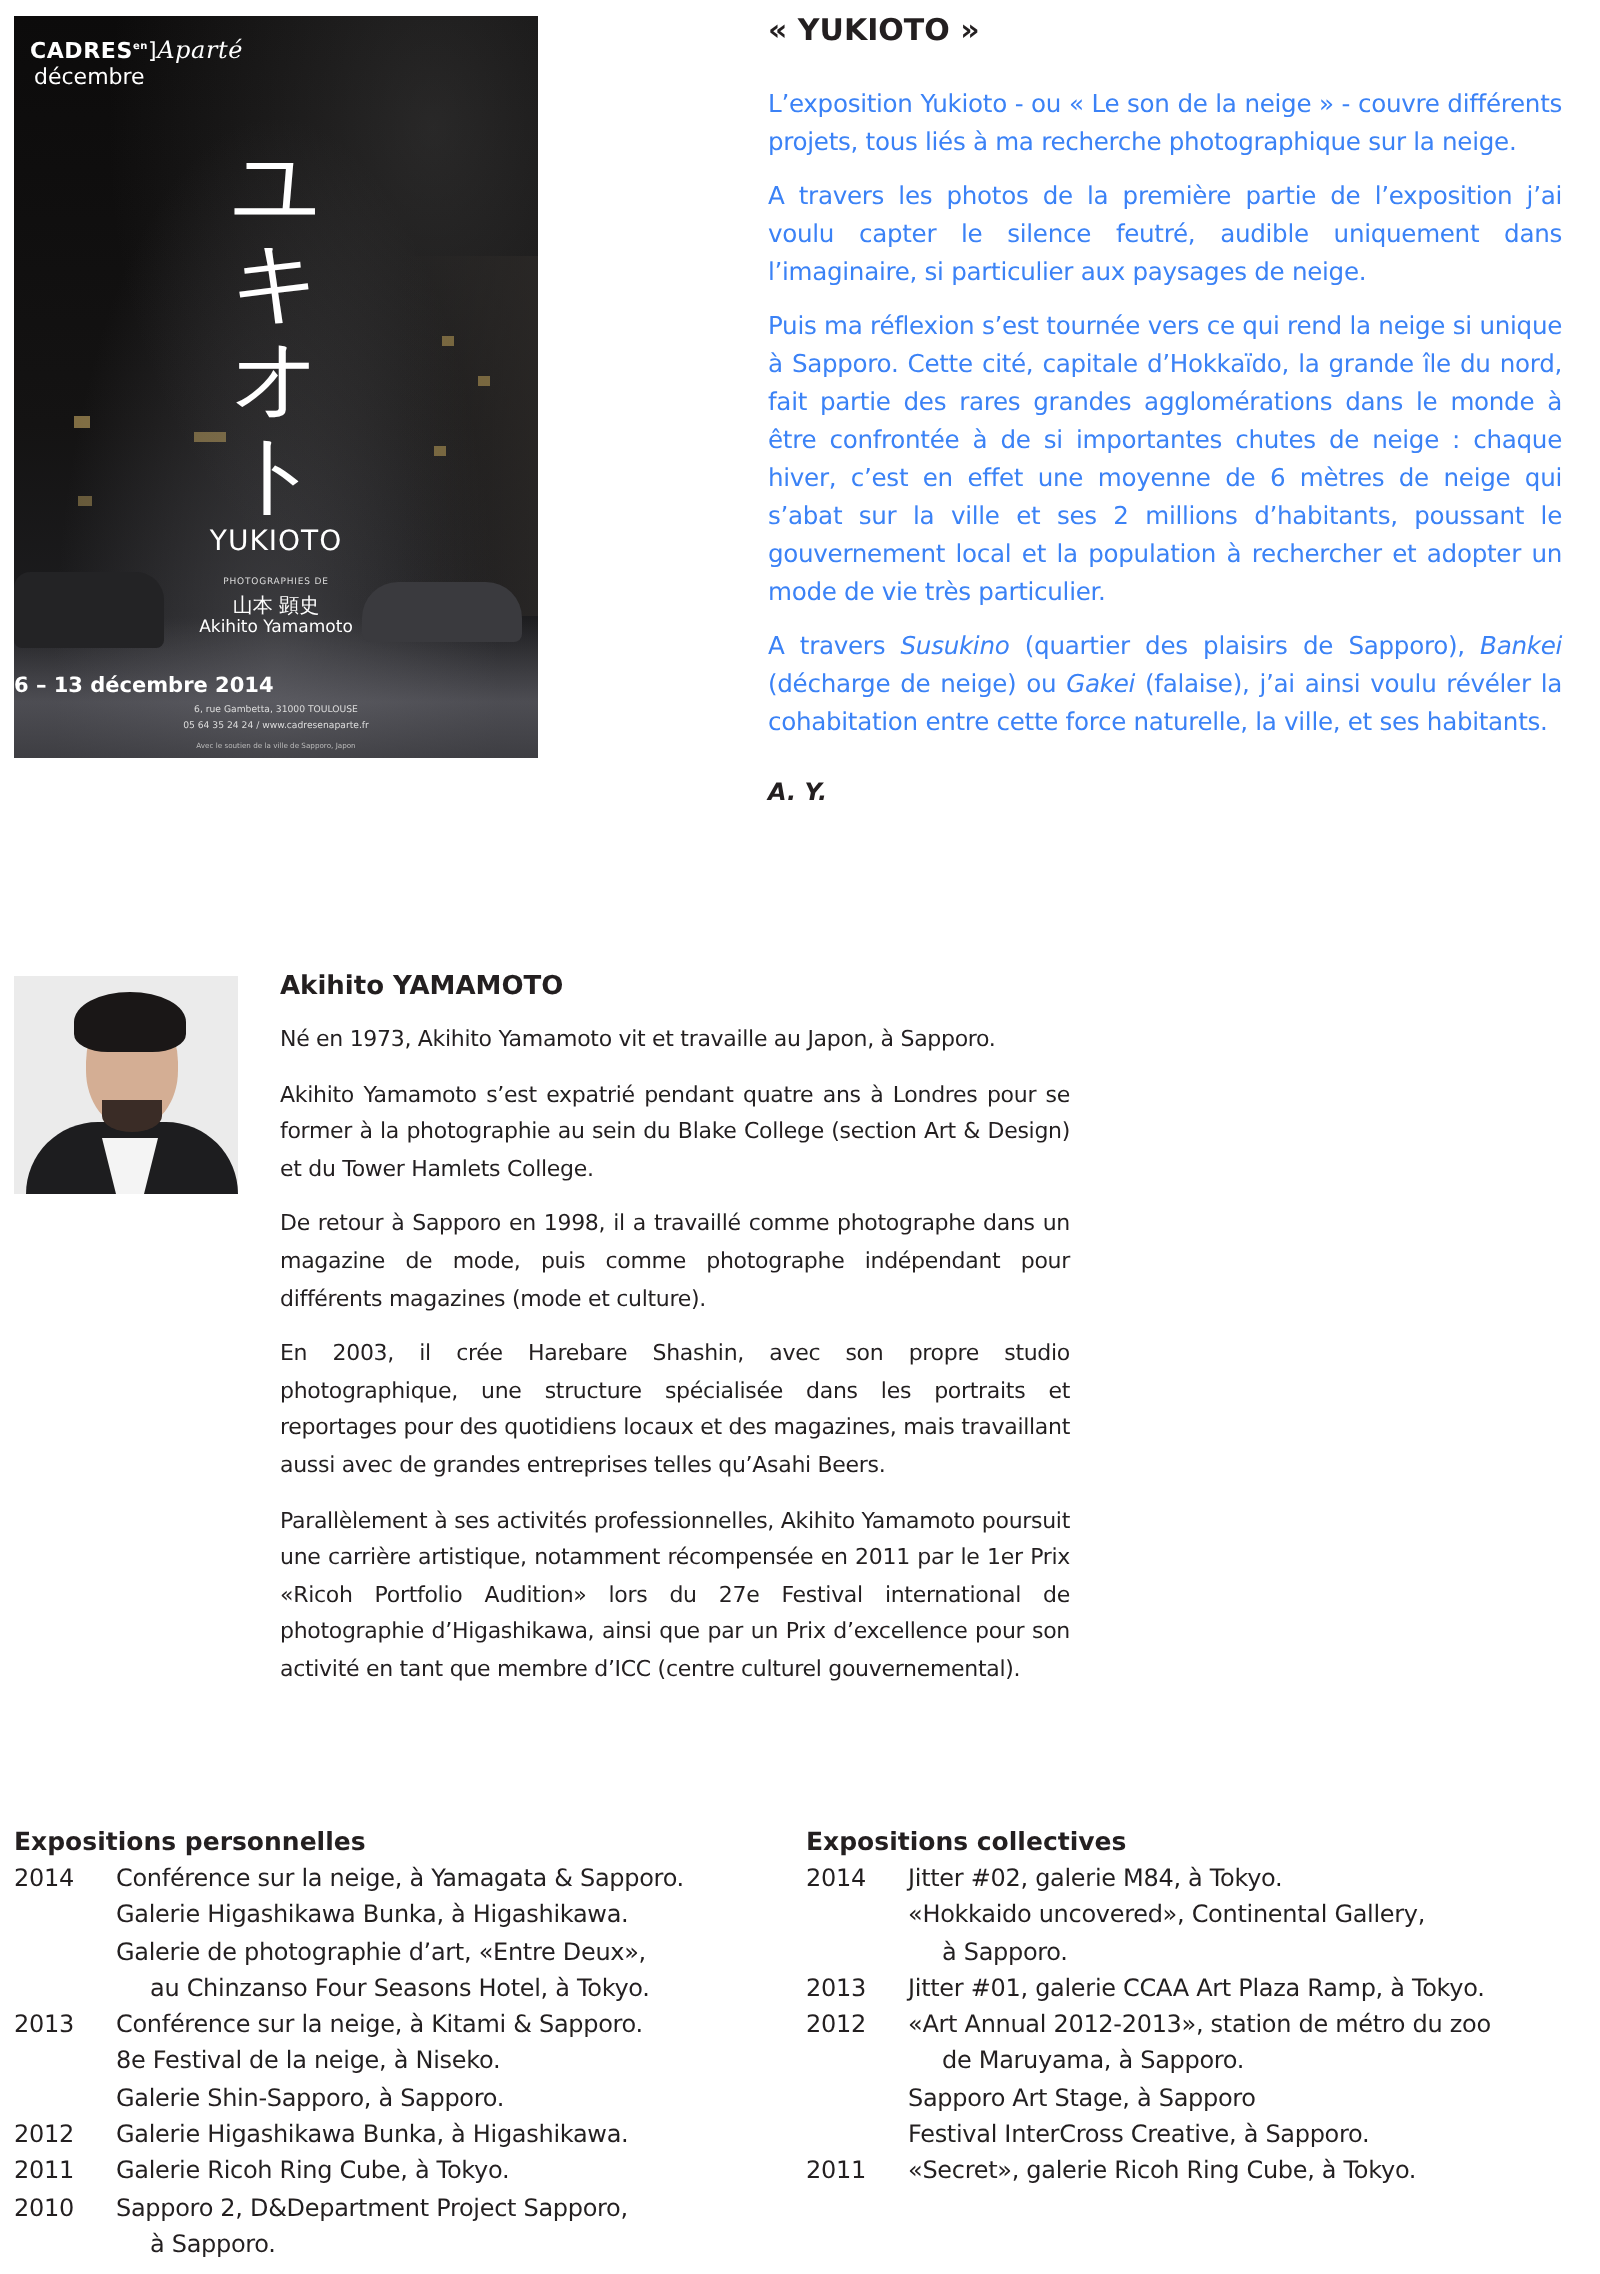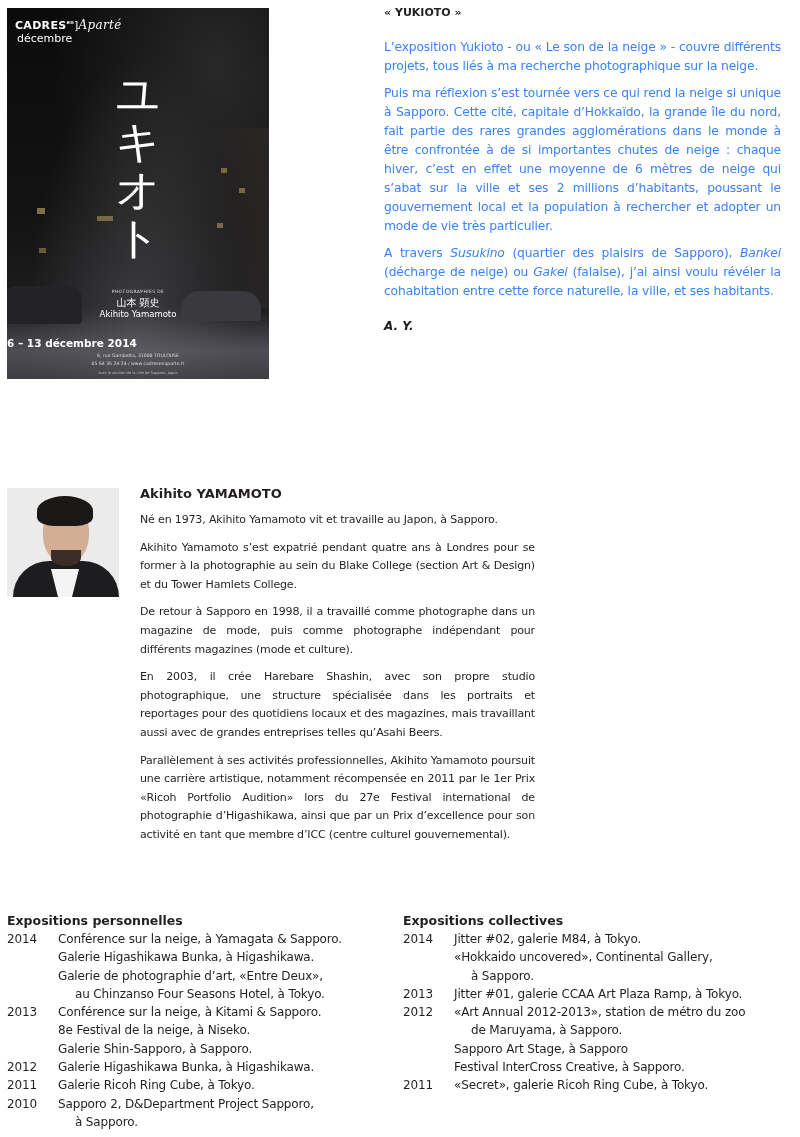--- a/index.html
+++ b/index.html
@@ -47,21 +47,21 @@
   .poster .photo-de { position: absolute; left: 0; right: 0; top: 281px; text-align: center; color: #ddd; font-size: 4.5px; letter-spacing: 0.4px; }
   .poster .jp-name { position: absolute; left: 0; right: 0; top: 288px; text-align: center; color: #fff; font-size: 10px; }
   .poster .name { position: absolute; left: 0; right: 0; top: 301px; text-align: center; color: #fff; font-size: 8.5px; }
   .poster .dates { position: absolute; left: 0; right: 0; top: 329px; color: #fff; font-size: 10.5px; font-weight: bold; }
   .poster .addr { position: absolute; left: 0; right: 0; top: 345px; text-align: center; color: #ddd; font-size: 4.6px; }
   .poster .contact { position: absolute; left: 0; right: 0; top: 353px; text-align: center; color: #ddd; font-size: 4.6px; }
   .poster .support { position: absolute; left: 0; right: 0; top: 363px; text-align: center; color: #bbb; font-size: 3.6px; }
 
   
   .intro { position: absolute; left: 384px; top: 6px; width: 397px; }
-  .intro h1 { font-size: 11px; font-weight: bold; margin-bottom: 19px; color: #231f20; }
+  .intro h1 { font-size: 15px; font-weight: bold; margin-bottom: 19px; color: #231f20; }
   .intro p {
     font-size: 12.3px; line-height: 19px; margin-bottom: 8px; text-align: justify; color: #3b82f6;
     letter-spacing: -0.15px;
   }
   .intro .sig { font-weight: bold; font-style: italic; font-size: 12px; margin-top: 18px; }
   em { font-style: italic; }
 
   
   .portrait {
     position: absolute; left: 7px; top: 488px; width: 112px; height: 109px;
@@ -125,32 +125,34 @@
   <div class="brand">
     <span>CADRES</span><sup style="font-size:5px">en</sup><span style="font-weight:normal">]</span><span class="script">Aparté</span>
   </div>
   <div class="presente">décembre</div>
   <div class="kana">
     <div>ユ</div>
     <div>キ</div>
     <div>オ</div>
     <div>ト</div>
   </div>
+  <div class="title">YUKIOTO</div>
   <div class="photo-de">PHOTOGRAPHIES DE</div>
   <div class="jp-name">山本 顕史</div>
   <div class="name">Akihito Yamamoto</div>
   <div class="dates">6 – 13 décembre 2014</div>
   <div class="addr">6, rue Gambetta, 31000 TOULOUSE</div>
   <div class="contact">05 64 35 24 24 / www.cadresenaparte.fr</div>
   <div class="support">Avec le soutien de la ville de Sapporo, Japon</div>
 </div>
 
 <div class="intro">
   <h1>« YUKIOTO »</h1>
   <p>L’exposition Yukioto - ou « Le son de la neige » - couvre différents projets, tous liés à ma recherche photographique sur la neige.</p>
+  <p>A travers les photos de la première partie de l’exposition j’ai voulu capter le silence feutré, audible uniquement dans l’imaginaire, si particulier aux paysages de neige.</p>
   <p>Puis ma réflexion s’est tournée vers ce qui rend la neige si unique à Sapporo. Cette cité, capitale d’Hokkaïdo, la grande île du nord, fait partie des rares grandes agglomérations dans le monde à être confrontée à de si importantes chutes de neige : chaque hiver, c’est en effet une moyenne de 6 mètres de neige qui s’abat sur la ville et ses 2 millions d’habitants, poussant le gouvernement local et la population à rechercher et adopter un mode de vie très particulier.</p>
   <p><span>A travers </span><em>Susukino</em><span> (quartier des plaisirs de Sapporo), </span><em>Bankei</em><span> (décharge de neige) ou </span><em>Gakei</em><span> (falaise), j’ai ainsi voulu révéler la cohabitation entre cette force naturelle, la ville, et ses habitants.</span></p>
   <div class="sig">A. Y.</div>
 </div>
 
 <div class="portrait">
   <div class="body"></div>
   <div class="collar"></div>
   <div class="head"></div>
   <div class="hair"></div>

